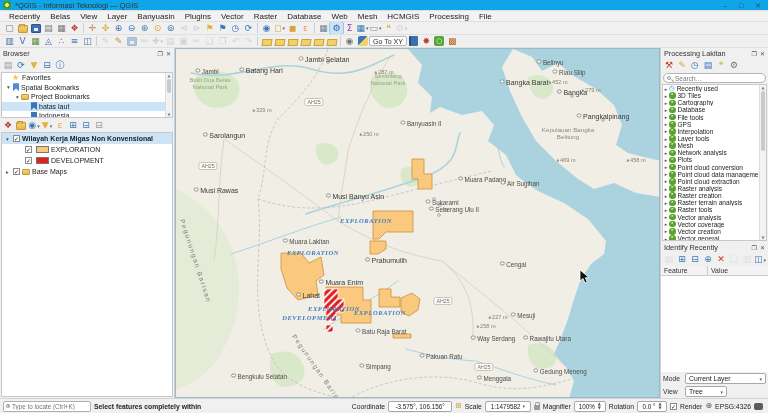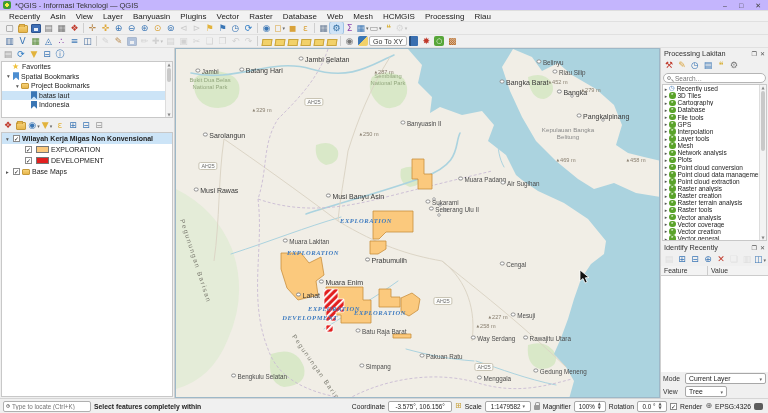--- a/index.html
+++ b/index.html
@@ -1,21 +1,21 @@
 <!DOCTYPE html>
 <html><head>
 <meta charset="utf-8">
 <style>
   *{box-sizing:border-box;margin:0;padding:0;user-select:none}
   html,body{width:768px;height:413px;overflow:hidden}
   body{font-family:"Liberation Sans","DejaVu Sans",sans-serif;font-size:8px;color:#222;background:#f0f0f0}
   .app{width:768px;height:413px;display:flex;flex-direction:column}
 
   
-  .titlebar{height:11px;display:flex;align-items:center;background:#c4b5fd;border-bottom:1px solid #dedede;padding:0 3px;flex:0 0 auto}
+  .titlebar{height:11px;display:flex;align-items:center;background:#0ea5e9;border-bottom:1px solid #dedede;padding:0 3px;flex:0 0 auto}
   .qlogo{width:8px;height:8px;border-radius:2px;background:radial-gradient(circle at 50% 50%,#f7ef4a 28%,#3f9b35 32%);margin-right:4px;flex:0 0 auto}
   .wtitle{font-size:7.5px;color:#333;white-space:nowrap}
   .wctrls{margin-left:auto;display:flex;gap:12px;padding-right:4px}
   .wctrls span{font-size:7px;color:#444;line-height:9px;cursor:default}
 
   
   .menubar{height:11px;display:flex;align-items:center;background:#f2f2f2;border-bottom:1px solid #e0e0e0;padding:0 4px;flex:0 0 auto}
   .mitem{font-size:8px;color:#222;padding:0 5px;white-space:nowrap}
 
   
@@ -148,33 +148,33 @@
     <span class="wtitle">*QGIS - Informasi Teknologi — QGIS</span>
     <span class="wctrls">
       <span>–</span>
       <span>□</span>
       <span>✕</span>
     </span>
   </div>
 
   <div class="menubar">
       <span class="mitem">Recently</span>
-      <span class="mitem">Asin</span>
+      <span class="mitem">Belas</span>
       <span class="mitem">View</span>
       <span class="mitem">Layer</span>
       <span class="mitem">Banyuasin</span>
       <span class="mitem">Plugins</span>
       <span class="mitem">Vector</span>
       <span class="mitem">Raster</span>
       <span class="mitem">Database</span>
       <span class="mitem">Web</span>
       <span class="mitem">Mesh</span>
       <span class="mitem">HCMGIS</span>
       <span class="mitem">Processing</span>
-      <span class="mitem">Riau</span>
+      <span class="mitem">File</span>
     </div>
   <div class="toolbar">
       <span class="tbtn">
         <span class="glyph" style="color: rgb(119, 119, 119);">▢</span>
       </span>
       <span class="tbtn">
         <span class="sic folder"></span>
       </span>
       <span class="tbtn">
         <span class="sic floppy"></span>
@@ -368,20 +368,27 @@
       </span>
       <span class="tbtn">
         <span class="glyph" style="color: rgb(181, 101, 29);">▩</span>
       </span>
     </div>
 
   <div class="main">
     <div class="leftcol">
 
       <div class="panel" style="height:71px;flex:0 0 auto">
+        <div class="ptitle">
+          <span>Browser</span>
+          <span class="pbtns">
+            <span class="pbtn float"></span>
+            <span class="pbtn close"></span>
+          </span>
+        </div>
         <div class="ptools">
             <span class="tbtn">
               <span class="glyph" style="color: rgb(153, 153, 153);">▤</span>
             </span>
             <span class="tbtn">
               <span class="glyph" style="color: rgb(46, 123, 196);">⟳</span>
             </span>
             <span class="tbtn">
               <span class="glyph" style="color: rgb(226, 179, 60);">▼</span>
             </span>

